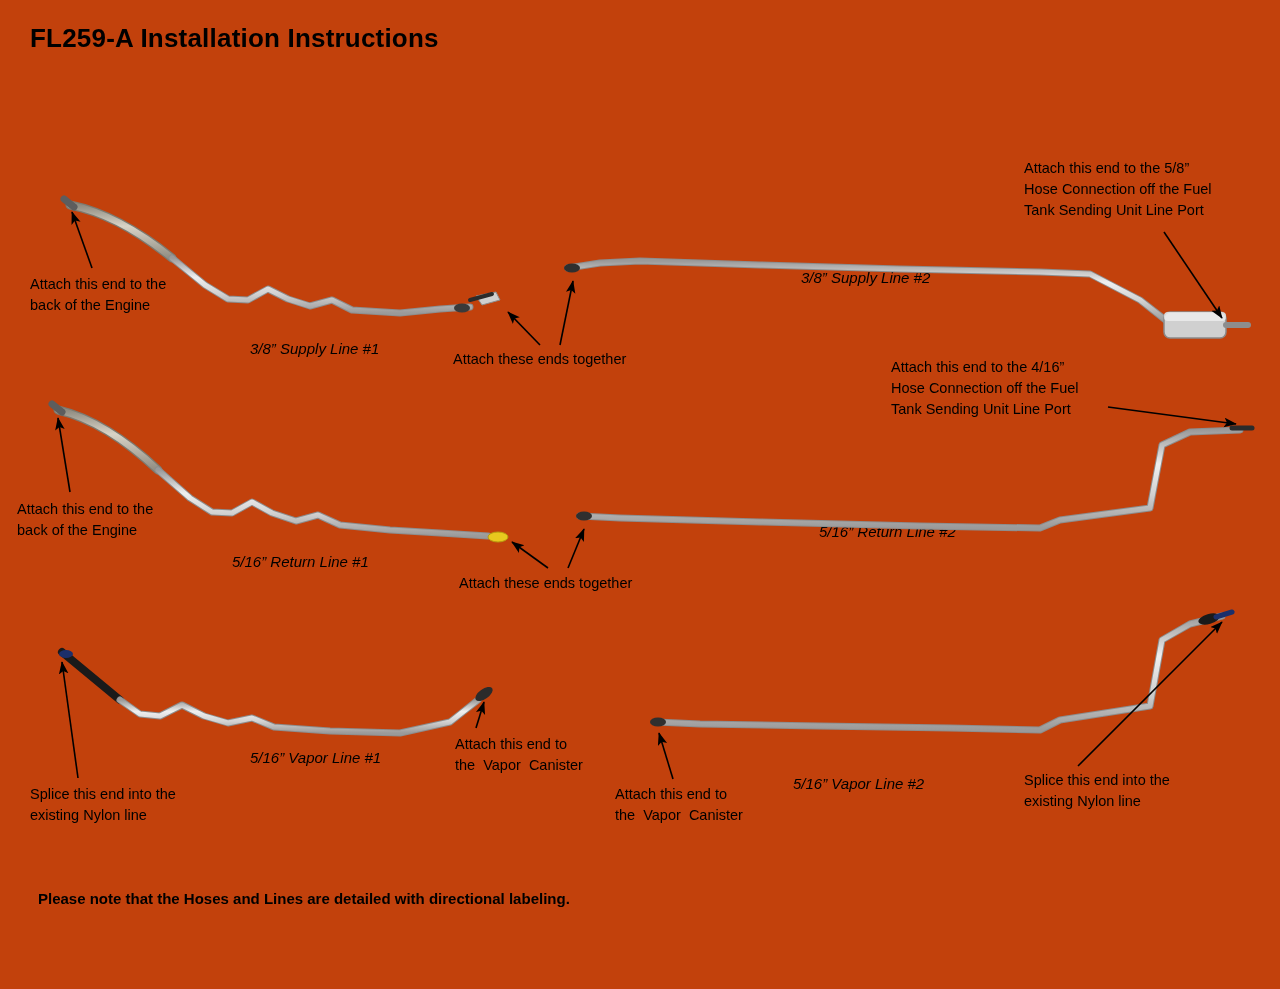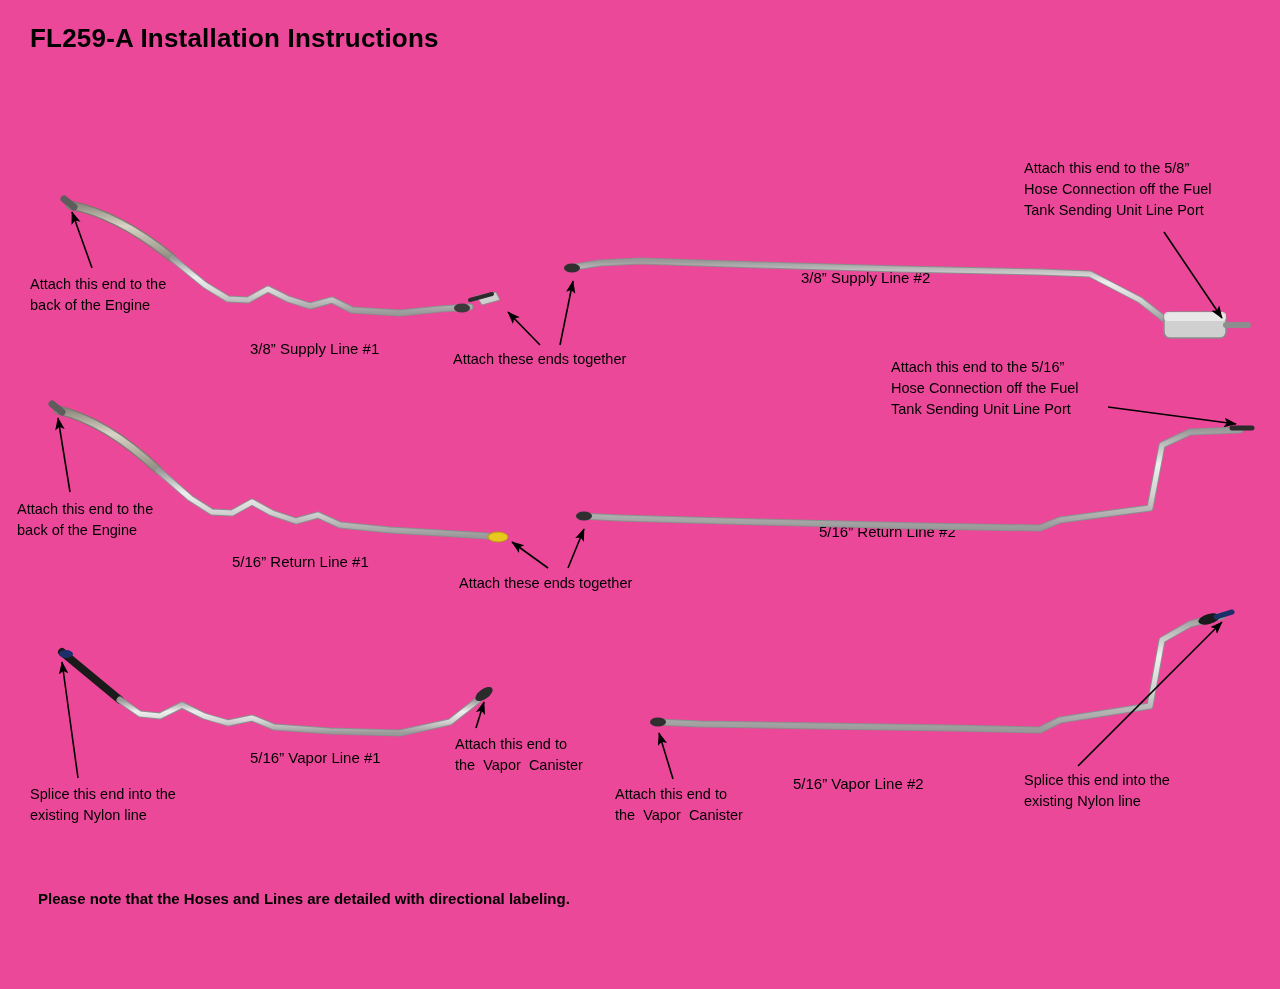--- a/index.html
+++ b/index.html
@@ -9,21 +9,21 @@
   }
   body {
     font-family: "Liberation Sans", sans-serif;
     color: #000000;
   }
   #page {
     position: relative;
     width: 1280px;
     height: 989px;
     overflow: hidden;
-    background: #ec4899;
+    background: #c2410c;
   }
   .txt {
     position: absolute;
     white-space: pre;
     line-height: 1.3;
   }
   .title {
     font-size: 26px;
     font-weight: bold;
     letter-spacing: 0.2px;
@@ -32,20 +32,21 @@
     font-size: 16px;
     font-weight: bold;
   }
   .lead {
     font-size: 16px;
     font-weight: bold;
   }
   .label {
     font-size: 15px;
     font-weight: normal;
+    font-style: italic;
   }
   .callout {
     font-size: 14.5px;
     font-weight: normal;
     line-height: 1.45;
   }
   .note {
     font-size: 15px;
     font-weight: bold;
   }
@@ -67,21 +68,21 @@
 
   <div class="txt callout" style="left:1024px; top:158px;">Attach this end to the 5/8”
 Hose Connection off the Fuel
 Tank Sending Unit Line Port</div>
   <div class="txt label" style="left:801px; top:268px;">3/8” Supply Line #2</div>
   <div class="txt callout" style="left:30px; top:274px;">Attach this end to the
 back of the Engine</div>
   <div class="txt label" style="left:250px; top:339px;">3/8” Supply Line #1</div>
   <div class="txt callout" style="left:453px; top:349px;">Attach these ends together</div>
 
-  <div class="txt callout" style="left:891px; top:357px;">Attach this end to the 5/16”
+  <div class="txt callout" style="left:891px; top:357px;">Attach this end to the 4/16”
 Hose Connection off the Fuel
 Tank Sending Unit Line Port</div>
   <div class="txt callout" style="left:17px; top:499px;">Attach this end to the
 back of the Engine</div>
   <div class="txt label" style="left:819px; top:522px;">5/16” Return Line #2</div>
   <div class="txt label" style="left:232px; top:552px;">5/16” Return Line #1</div>
   <div class="txt callout" style="left:459px; top:573px;">Attach these ends together</div>
 
   <div class="txt callout" style="left:455px; top:734px;">Attach this end to
 the  Vapor  Canister</div>

